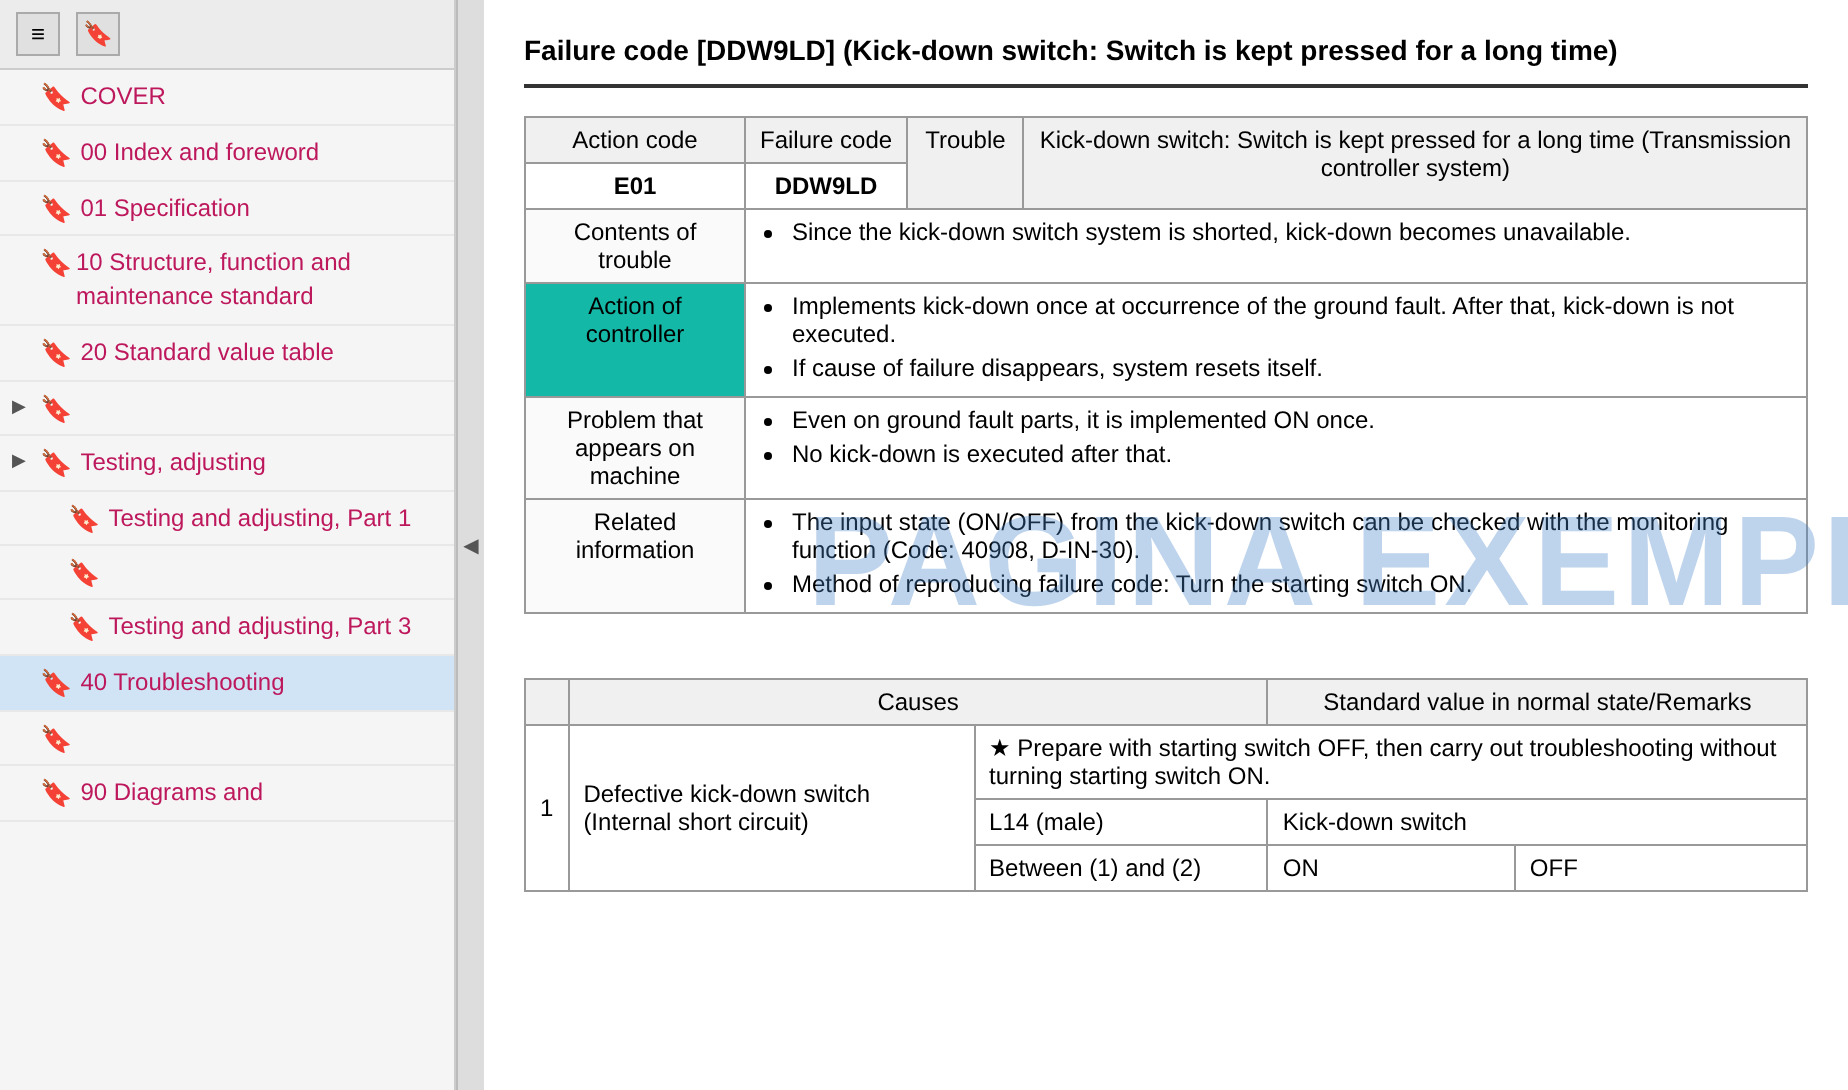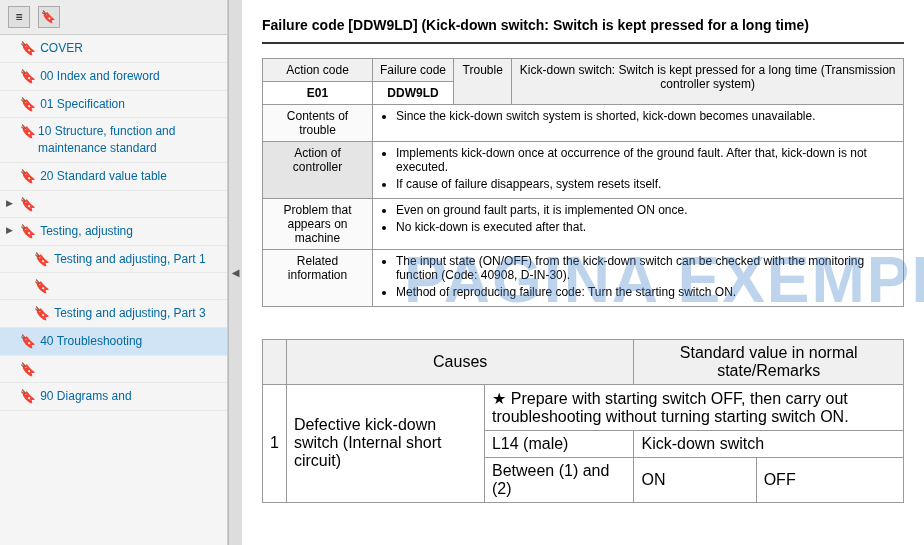--- a/index.html
+++ b/index.html
@@ -51,21 +51,21 @@
     }
     .bookmark-icon {
       min-width: 14px;
       font-size: 13px;
       color: #555;
       margin-top: 1px;
     }
     .item-label {
       font-size: 12px;
       line-height: 1.4;
-      color: #0369a1;
+      color: #be185d;
     }
     .sidebar-item.indent { padding-left: 20px; }
 
     
     #collapse-handle {
       width: 14px;
       background: #ddd;
       display: flex;
       align-items: center;
       justify-content: center;
@@ -109,21 +109,21 @@
       font-weight: normal;
       text-align: center;
     }
     .cell-center { text-align: center; }
     .cell-bold { font-weight: bold; }
 
     
     .causes-table {
       width: 100%;
       border-collapse: collapse;
-      font-size: 16px;
+      font-size: 12px;
     }
     .causes-table td, .causes-table th {
       border: 1px solid #999;
       padding: 4px 7px;
       vertical-align: middle;
     }
     .causes-table th {
       background: #f0f0f0;
       font-weight: normal;
       text-align: center;
@@ -244,21 +244,21 @@
     <tbody id="main-table-body">
         <tr>
           <td style="text-align: center; width: 110px; background: rgb(250, 250, 250);">Contents of trouble</td>
           <td colspan="3">
             <ul>
               <li>Since the kick-down switch system is shorted, kick-down becomes unavailable.</li>
             </ul>
           </td>
         </tr>
         <tr>
-          <td style="text-align: center; width: 110px; background: #e5e5e5;">Action of controller</td>
+          <td style="text-align: center; width: 110px; background: #14b8a6;">Action of controller</td>
           <td colspan="3">
             <ul>
               <li>Implements kick-down once at occurrence of the ground fault. After that, kick-down is not executed.</li>
               <li>If cause of failure disappears, system resets itself.</li>
             </ul>
           </td>
         </tr>
         <tr>
           <td style="text-align: center; width: 110px; background: rgb(250, 250, 250);">Problem that appears on machine</td>
           <td colspan="3">

